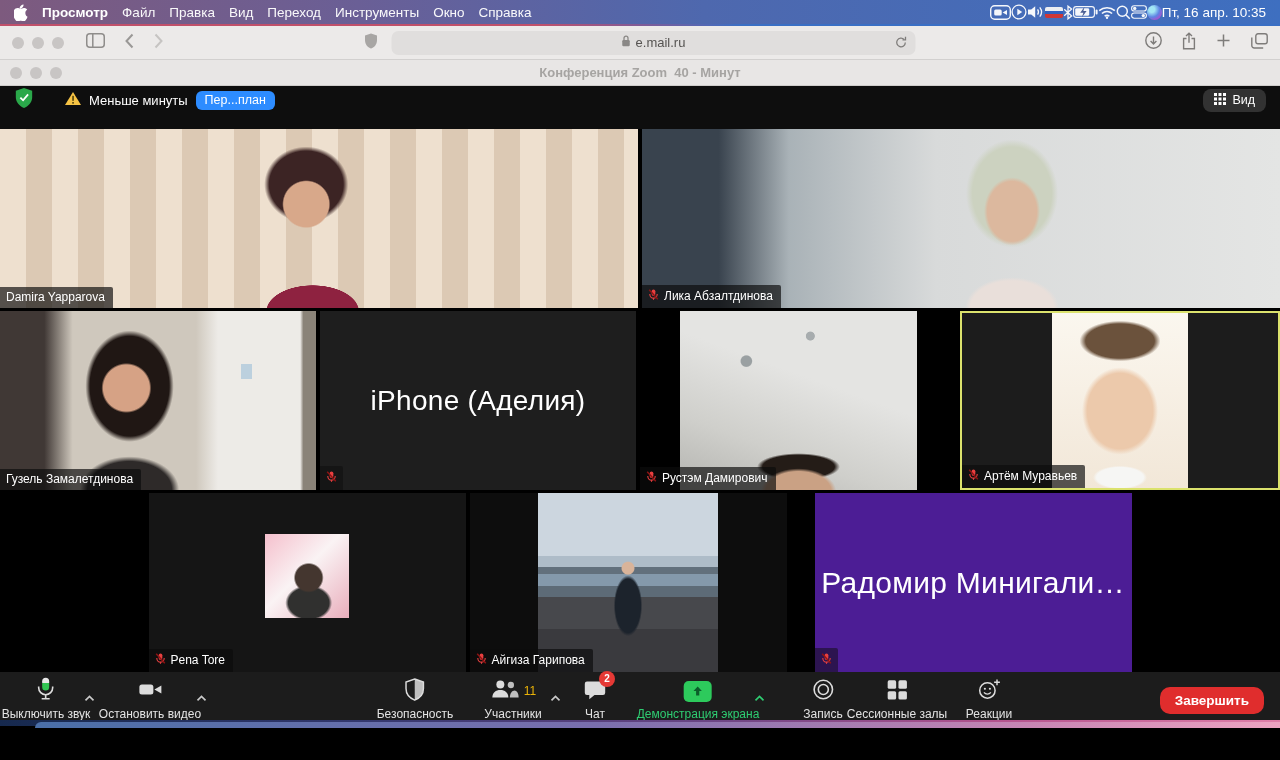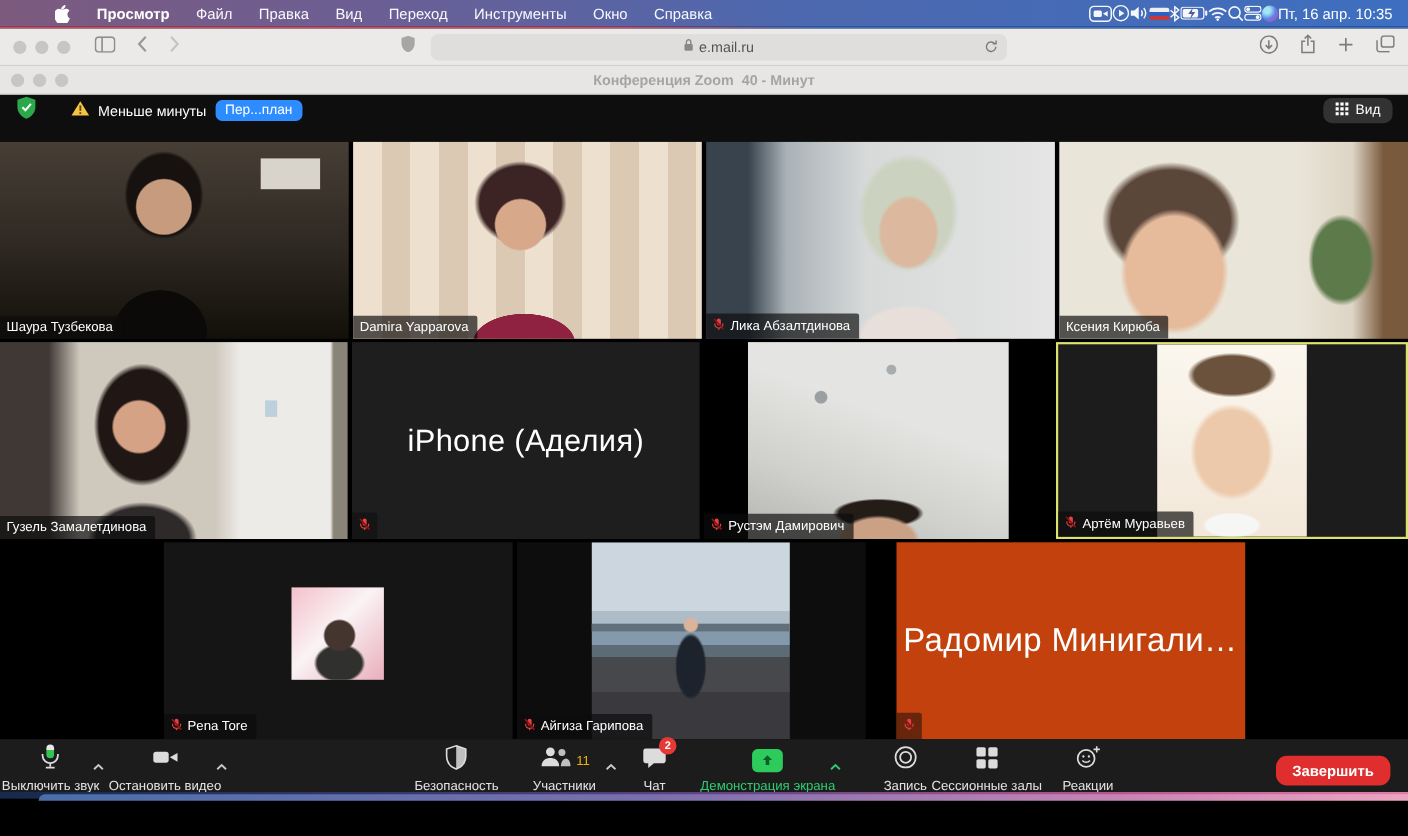--- a/index.html
+++ b/index.html
@@ -4,21 +4,21 @@
 <style>
   * { margin:0; padding:0; box-sizing:border-box; }
   body { background:#000; }
   .screen { position:relative; width:1280px; height:760px; overflow:hidden;
     font-family:"Liberation Sans","DejaVu Sans",sans-serif; }
 
   
   .menubar { height:24px; display:flex; align-items:center; padding:0 14px;
     background:linear-gradient(90deg,#7d5a7e 0%,#6a5f96 28%,#4e68ae 55%,#3e6fc0 100%);
     color:#fff; font-size:13.5px; }
-  .menubar .left { display:flex; align-items:center; gap:24px;margin-left:36px; }
+  .menubar .left { display:flex; align-items:center; gap:14px; }
   .menubar .apple { display:flex; align-items:center; }
   .menubar .appname { font-weight:700; }
   .menubar .mitem { opacity:.96; }
   .menubar .right { margin-left:auto; display:flex; align-items:center; }
   .sicon { display:flex; align-items:center; opacity:.95; }
   .flag { width:18px; height:11px; border-radius:2px;
     background:linear-gradient(180deg,#f4f4f4 0 34%,#2d5fc0 34% 67%,#d5332e 67%); }
   .siri { width:15px; height:15px; border-radius:50%;
     background:radial-gradient(circle at 32% 30%,#a7ecf7 0 20%,#5f86e6 52%,#b04fd0 78%,#ef86ba 100%); }
   .clock { font-size:13.5px; white-space:pre; }
@@ -121,21 +121,21 @@
     width:84px; height:84px; background:
     radial-gradient(circle 15px at 52% 52%, #44362f 0 88%, rgba(0,0,0,0) 100%),
     radial-gradient(ellipse 26px 20px at 52% 82%, #30302f 0 78%, rgba(0,0,0,0) 90%),
     linear-gradient(135deg,#f5c0cd 0%,#faf3f4 45%,#e9aebc 100%); }
   .t10 { background:#0d0d0d; }
   .t10 .pillar { width:57%; background:
     radial-gradient(ellipse 15px 32px at 50% 63%, #1c232c 0 84%, rgba(0,0,0,0) 95%),
     radial-gradient(circle 7px at 50% 42%, #d9b49a 0 84%, rgba(0,0,0,0) 100%),
     linear-gradient(#62707c,#62707c) 0 43% / 100% 7px no-repeat,
     linear-gradient(180deg,#ccd6df 0 35%,#aebcc8 35% 45%,#8499ab 45% 52%,#5d6b77 52% 58%,#47484c 58% 76%,#3a3a3e 76% 100%); }
-  .t11 { background:#c2410c;margin-left:24px; }
+  .t11 { background:#4c1d95;margin-left:24px; }
 
   
   .zgap { flex:1; background:#000; }
   .ztoolbar { position:relative; height:60px; background:#1c1c1c; }
   .tb-item { position:absolute; top:5px; transform:translateX(-50%);
     display:flex; flex-direction:column; align-items:center; }
   .tb-iconrow { height:28px; display:flex; align-items:center; gap:4px; }
   .tb-label { margin-top:2px; font-size:12px; color:#e3e3e3; white-space:nowrap; }
   .tb-label.green { color:#2ecc71; }
   .tb-count { color:#eab308; font-size:12px; }
@@ -331,45 +331,35 @@
                 <rect x="4.5" y="9" width="3" height="3"></rect>
                 <rect x="9" y="9" width="3" height="3"></rect>
               </g>
             </svg></span>
         <span>Вид</span>
       </span>
     </div>
 
     <div class="varea">
       <div class="vrow">
-        <div class="tile t1">
-          <div class="name-tag">
-              <span>Шаура Тузбекова</span>
-            </div>
-        </div>
         <div class="tile t2">
           <div class="name-tag">
               <span>Damira Yapparova</span>
             </div>
         </div>
         <div class="tile t3">
           <div class="name-tag">
             <span><svg width="11" height="13" viewBox="0 0 12 13">
                   <rect x="4" y="1" width="4" height="7" rx="2" fill="#e84040"></rect>
                   <path d="M2,6 v0.5 a4,4 0 0 0 8,0 V6" stroke="#e84040" fill="none" stroke-width="1.2"></path>
                   <line x1="6" y1="10.5" x2="6" y2="12.3" stroke="#e84040" stroke-width="1.2"></line>
                   <line x1="1.3" y1="1.3" x2="10.7" y2="11.7" stroke="#8f1414" stroke-width="1.6"></line>
                 </svg></span>
             <span>Лика Абзалтдинова</span>
           </div>
-        </div>
-        <div class="tile t4">
-          <div class="name-tag">
-              <span>Ксения Кирюба</span>
-            </div>
         </div>
       </div>
 
       <div class="vrow">
         <div class="tile t5">
           <div class="name-tag">
               <span>Гузель Замалетдинова</span>
             </div>
         </div>
         <div class="tile t6">

